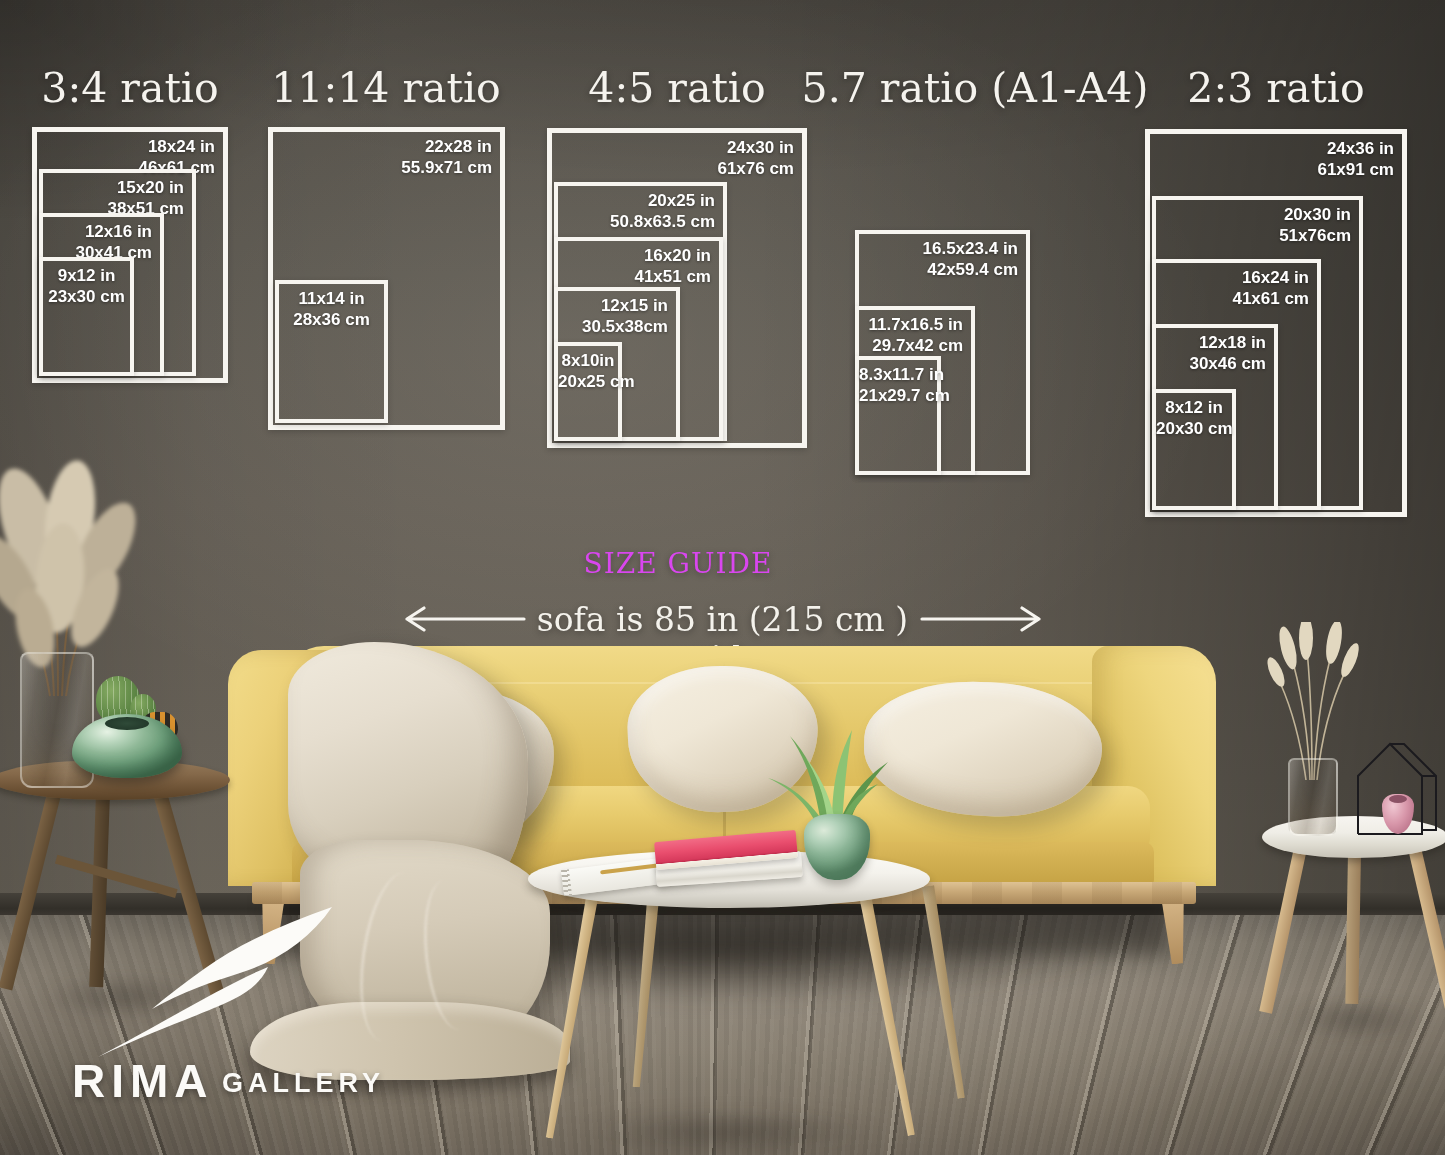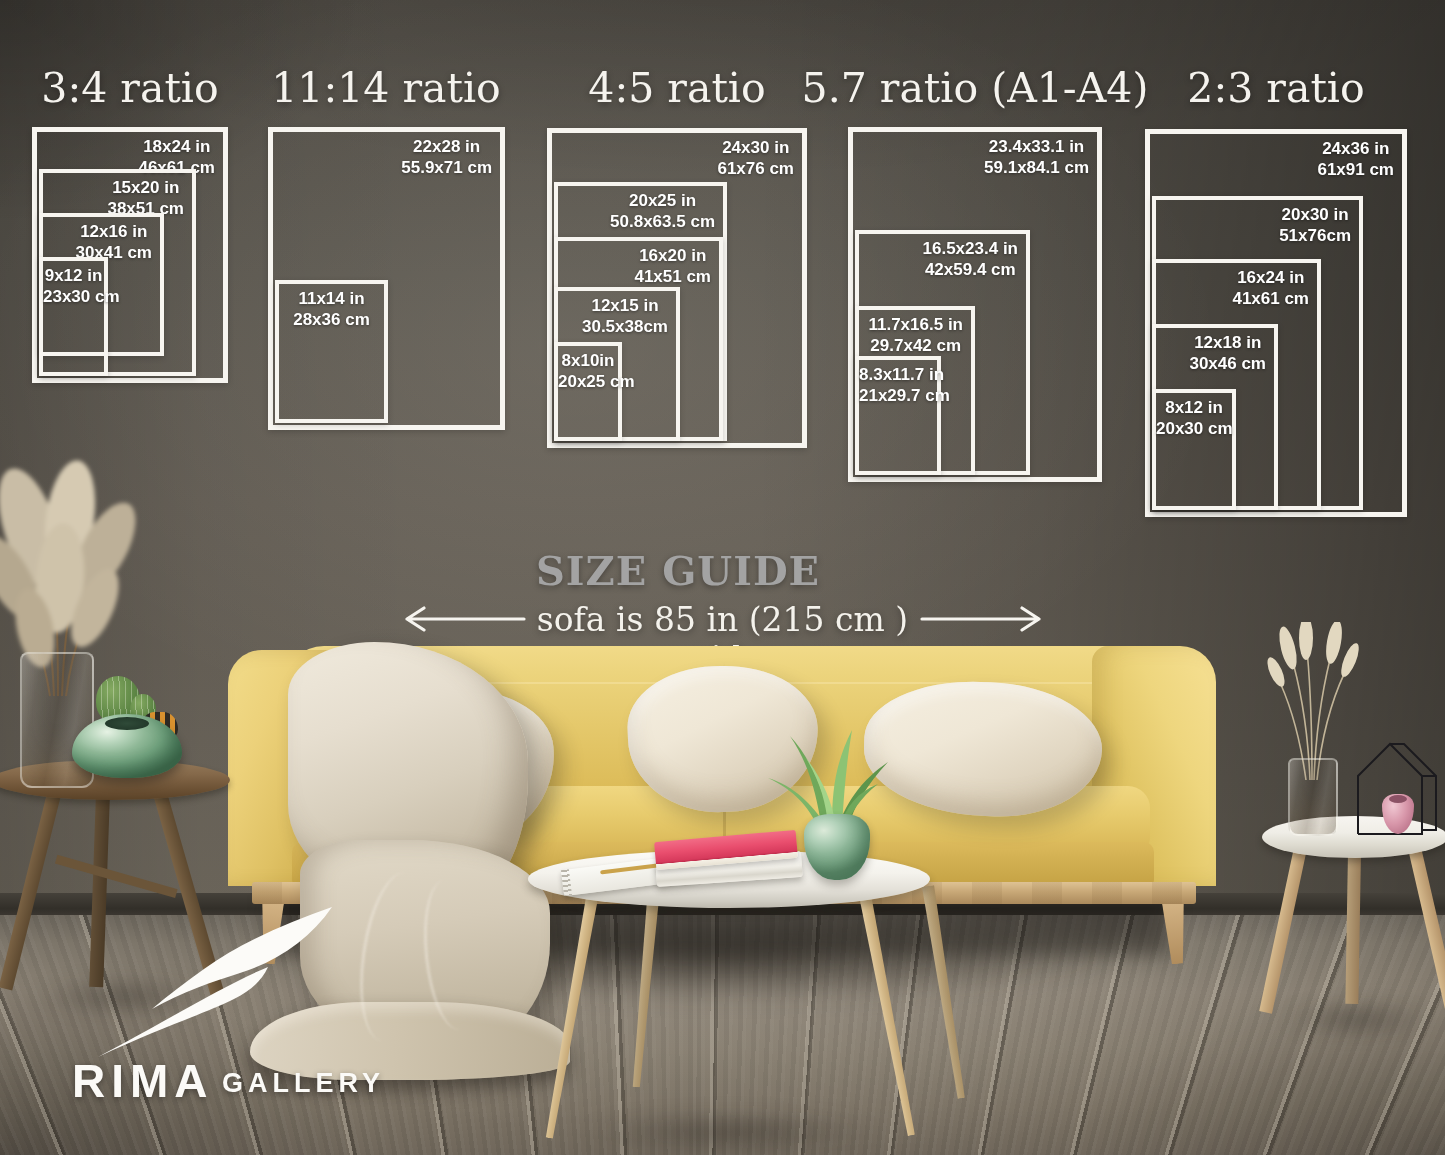--- a/index.html
+++ b/index.html
@@ -25,27 +25,27 @@
       radial-gradient(520px 260px at 100% 100%, rgba(0,0,0,0.18), rgba(0,0,0,0) 70%),
       linear-gradient(180deg,#6e685e 0%,#7d766a 12%,#887f72 32%,#857c6e 55%,#7b7264 80%,#70675b 100%);}
 
   
   .ratio-title{position:absolute;z-index:3;color:#f5f3ee;text-align:center;
     font-family:"DejaVu Serif","Liberation Serif",serif;font-size:41px;line-height:1.1;
     text-shadow:0 2px 6px rgba(0,0,0,0.35);}
   .frame{position:absolute;z-index:3;box-sizing:border-box;border:4px solid #f7f5f0;
     box-shadow:0 2px 6px rgba(0,0,0,0.18);}
   .frame.outer{border-width:5px;}
-  .lbl{position:absolute;top:5px;right:8px;text-align:center;color:#ffffff;
+  .lbl{position:absolute;top:5px;right:8px;text-align:right;color:#ffffff;
     font-family:"Liberation Sans",sans-serif;font-weight:700;font-size:17px;line-height:1.22;
     text-shadow:0 1px 3px rgba(0,0,0,0.45);white-space:nowrap;}
   .lbl.center{left:0;right:0;text-align:center;}
   .lbl .line{display:block;}
-  .guide-heading{position:absolute;z-index:3;color:#a3a3a3;text-align:center;
-    font-family:"DejaVu Serif","Liberation Serif",serif;font-weight:700;font-size:40px;
+  .guide-heading{position:absolute;z-index:3;color:#d946ef;text-align:center;
+    font-family:"DejaVu Serif","Liberation Serif",serif;font-weight:400;font-size:28px;
     letter-spacing:1px;text-shadow:0 2px 6px rgba(0,0,0,0.35);}
   .guide-note{position:absolute;z-index:3;color:#f4f2ec;text-align:center;
     font-family:"DejaVu Serif","Liberation Serif",serif;font-size:33px;
     text-shadow:0 2px 6px rgba(0,0,0,0.35);}
   .arrow{position:absolute;z-index:3;}
 
   
   .abs{position:absolute;}
   .shadow{position:absolute;z-index:4;filter:blur(10px);}
   .sofa-part{position:absolute;z-index:5;}
@@ -175,27 +175,27 @@
       <span class="line">18x24 in</span>
       <span class="line">46x61 cm</span>
       </div>
     </div>
   <div class="frame" style="left:39px;top:169px;width:157px;height:207px">
     <div class="lbl">
       <span class="line">15x20 in</span>
       <span class="line">38x51 cm</span>
       </div>
     </div>
-  <div class="frame" style="left:39px;top:213px;width:125px;height:143px">
+  <div class="frame" style="left:39px;top:213px;width:125px;height:163px">
     <div class="lbl">
       <span class="line">12x16 in</span>
       <span class="line">30x41 cm</span>
       </div>
     </div>
-  <div class="frame" style="left:39px;top:257px;width:69px;height:119px">
+  <div class="frame" style="left:39px;top:257px;width:95px;height:119px">
     <div class="lbl center">
       <span class="line">9x12 in</span>
       <span class="line">23x30 cm</span>
       </div>
     </div>
 
   <div class="frame outer" style="left:268px;top:127px;width:237px;height:303px">
     <div class="lbl">
       <span class="line">22x28 in</span>
       <span class="line">55.9x71 cm</span>
@@ -232,26 +232,20 @@
       <span class="line">30.5x38cm</span>
       </div>
     </div>
   <div class="frame" style="left:554px;top:342px;width:68px;height:99px">
     <div class="lbl center">
       <span class="line">8x10in</span>
       <span class="line">20x25 cm</span>
       </div>
     </div>
 
-  <div class="frame outer" style="left:848px;top:127px;width:254px;height:355px">
-    <div class="lbl">
-      <span class="line">23.4x33.1 in</span>
-      <span class="line">59.1x84.1 cm</span>
-      </div>
-    </div>
   <div class="frame" style="left:855px;top:230px;width:175px;height:245px">
     <div class="lbl">
       <span class="line">16.5x23.4 in</span>
       <span class="line">42x59.4 cm</span>
       </div>
     </div>
   <div class="frame" style="left:855px;top:306px;width:120px;height:169px">
     <div class="lbl">
       <span class="line">11.7x16.5 in</span>
       <span class="line">29.7x42 cm</span>

